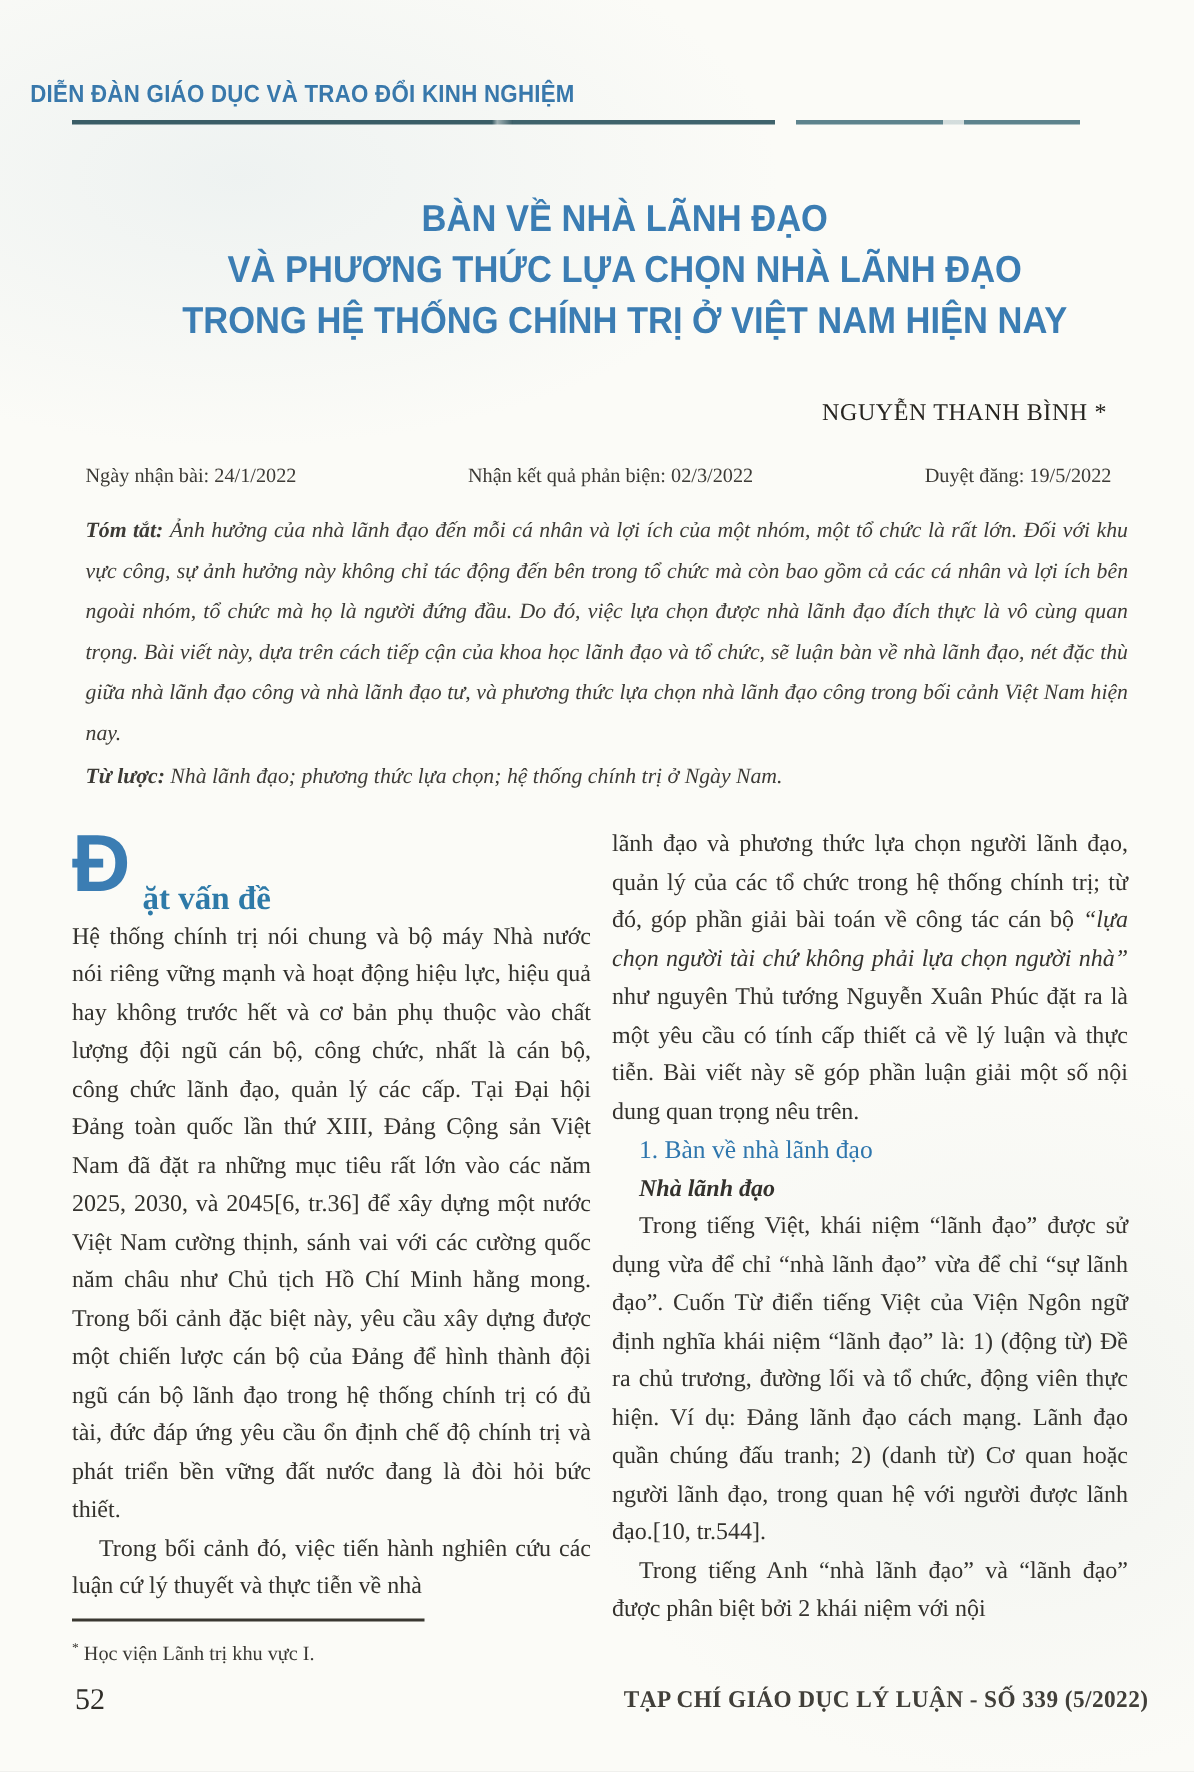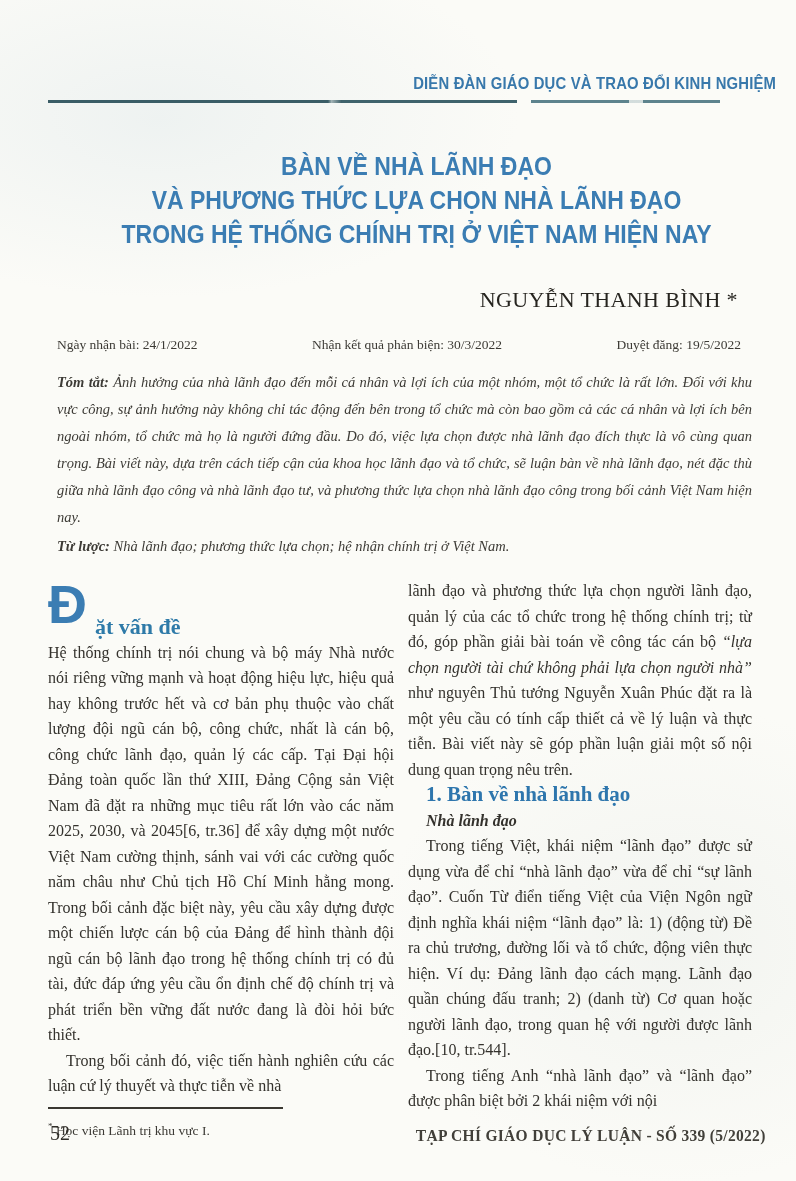--- a/index.html
+++ b/index.html
@@ -10,21 +10,21 @@
     margin:0 auto;
     background:
       radial-gradient(ellipse 600px 300px at 20% 10%, rgba(214,226,230,.35), transparent 60%),
       radial-gradient(ellipse 500px 400px at 85% 80%, rgba(222,228,224,.30), transparent 60%),
       #fbfbf7;
     overflow:hidden;
     font-family:"Liberation Serif", serif;
     color:#34322d;
   }
   
-  .jheader { padding-top:54px; text-align:right;margin-top:20px; }
+  .jheader { padding-top:54px; text-align:left; }
   .jheader .label {
     display:inline-block;
     font-family:"Liberation Sans", sans-serif;
     font-weight:bold; font-size:16.5px;
     color:#3878ab; letter-spacing:.2px;
     transform:scaleX(.90);
   }
   .header-rule {
     margin:7px 48px 0 48px; height:3px;
     background:linear-gradient(to right,
@@ -36,21 +36,21 @@
   
   .title-block { margin-top:46px; text-align:center;padding-left:37px; }
   .title-line {
     font-family:"Liberation Sans", sans-serif;
     font-weight:bold; font-size:25px; line-height:34px;
     color:#3b7db3;
     transform:scaleX(.92);
   }
   
   .author-row { margin:36px 58px 0 0; text-align:right; }
-  .author-name { font-size:22px; color:#26241f; letter-spacing:.4px; }
+  .author-name { font-size:16px; color:#26241f; letter-spacing:.4px; }
   .dates-row {
     display:flex; justify-content:space-between;
     margin:24px 55px 16px 57px;
     font-size:13.5px; color:#3c3a35;gap:34px;
   }
   
   .abstract {
     margin:13px 44px 0 57px;
     font-size:14.5px; line-height:27px;
     font-style:italic; text-align:justify; color:#3d3b36;
@@ -70,32 +70,32 @@
     font-family:"Liberation Sans", sans-serif;
     font-weight:bold; font-size:54px; line-height:46px;
     color:#3b7db3; margin:3px 8px 0 0;
   }
   .sec-heading-first {
     font-weight:bold; color:#2e7aa8; font-size:22px;margin-top:36px;
   }
   .body-p { text-indent:18px; }
   .body-p.noindent { text-indent:0; }
   .sec-heading {
-    font-weight:bold; color:#2e76ad; text-indent:18px; font-size:21px;
+    font-weight:normal; color:#2e76ad; text-indent:18px; font-size:17px;
   }
   .sub-heading { font-weight:bold; font-style:italic; text-indent:18px; }
   .q-italic { font-style:italic; }
   
   .footnote-rule { margin-top:8px; width:235px; height:2px; background:#3a3831; }
   .footnote { margin-top:5px; font-size:13.5px; color:#3c3a35; }
   .footnote sup { font-size:9px; }
   
   .bottom-row {
     position:absolute; left:0; right:0; bottom:36px;
-    display:flex; justify-content:space-between; align-items:flex-end;
+    display:flex; justify-content:space-between; align-items:center;
     padding:0 30px 0 50px;
   }
   .page-number { font-size:20px; color:#2f2d28; }
   .journal-footer {
     font-weight:bold; font-size:16px; color:#413f39; letter-spacing:.3px;
     transform:scaleX(.97); transform-origin:right center;
   }
 </style>
 </head>
 <body>
@@ -112,29 +112,29 @@
     <div class="title-line">VÀ PHƯƠNG THỨC LỰA CHỌN NHÀ LÃNH ĐẠO</div>
     <div class="title-line">TRONG HỆ THỐNG CHÍNH TRỊ Ở VIỆT NAM HIỆN NAY</div>
   </div>
 
   <div class="author-row">
     <span class="author-name">NGUYỄN THANH BÌNH *</span>
   </div>
 
   <div class="dates-row">
     <span>Ngày nhận bài: 24/1/2022</span>
-    <span>Nhận kết quả phản biện: 30/3/2022</span>
+    <span>Nhận kết quả phản biện: 02/3/2022</span>
     <span>Duyệt đăng: 19/5/2022</span>
   </div>
 
   <div class="abstract">
     <span class="lbl">Tóm tắt:</span><span> Ảnh hưởng của nhà lãnh đạo đến mỗi cá nhân và lợi ích của một nhóm, một tổ chức là rất lớn. Đối với khu vực công, sự ảnh hưởng này không chỉ tác động đến bên trong tổ chức mà còn bao gồm cả các cá nhân và lợi ích bên ngoài nhóm, tổ chức mà họ là người đứng đầu. Do đó, việc lựa chọn được nhà lãnh đạo đích thực là vô cùng quan trọng. Bài viết này, dựa trên cách tiếp cận của khoa học lãnh đạo và tổ chức, sẽ luận bàn về nhà lãnh đạo, nét đặc thù giữa nhà lãnh đạo công và nhà lãnh đạo tư, và phương thức lựa chọn nhà lãnh đạo công trong bối cảnh Việt Nam hiện nay.</span>
   </div>
   <div class="abstract keywords">
-    <span class="lbl">Từ lược:</span><span> Nhà lãnh đạo; phương thức lựa chọn; hệ nhận chính trị ở Việt Nam.</span>
+    <span class="lbl">Từ lược:</span><span> Nhà lãnh đạo; phương thức lựa chọn; hệ thống chính trị ở Ngày Nam.</span>
   </div>
 
   <div class="columns">
 
     <div class="col col-left">
       <span class="dropcap">Đ</span>
       <div class="sec-heading-first">ặt vấn đề</div>
       <p class="body-p noindent">Hệ thống chính trị nói chung và bộ máy Nhà nước nói riêng vững mạnh và hoạt động hiệu lực, hiệu quả hay không trước hết và cơ bản phụ thuộc vào chất lượng đội ngũ cán bộ, công chức, nhất là cán bộ, công chức lãnh đạo, quản lý các cấp. Tại Đại hội Đảng toàn quốc lần thứ XIII, Đảng Cộng sản Việt Nam đã đặt ra những mục tiêu rất lớn vào các năm 2025, 2030, và 2045[6, tr.36] để xây dựng một nước Việt Nam cường thịnh, sánh vai với các cường quốc năm châu như Chủ tịch Hồ Chí Minh hằng mong. Trong bối cảnh đặc biệt này, yêu cầu xây dựng được một chiến lược cán bộ của Đảng để hình thành đội ngũ cán bộ lãnh đạo trong hệ thống chính trị có đủ tài, đức đáp ứng yêu cầu ổn định chế độ chính trị và phát triển bền vững đất nước đang là đòi hỏi bức thiết.</p>
       <p class="body-p">Trong bối cảnh đó, việc tiến hành nghiên cứu các luận cứ lý thuyết và thực tiễn về nhà</p>
       <div class="footnote-rule"></div>

